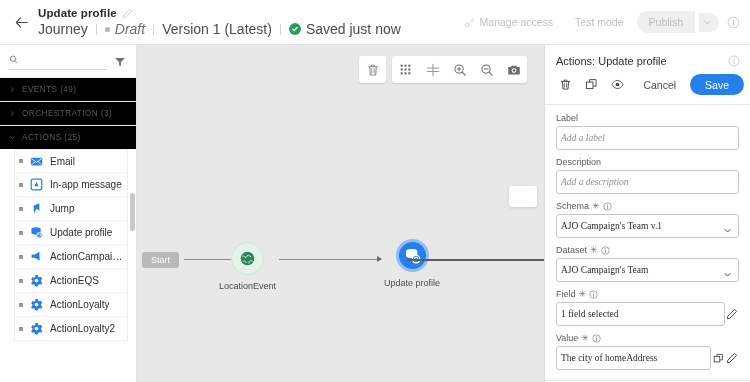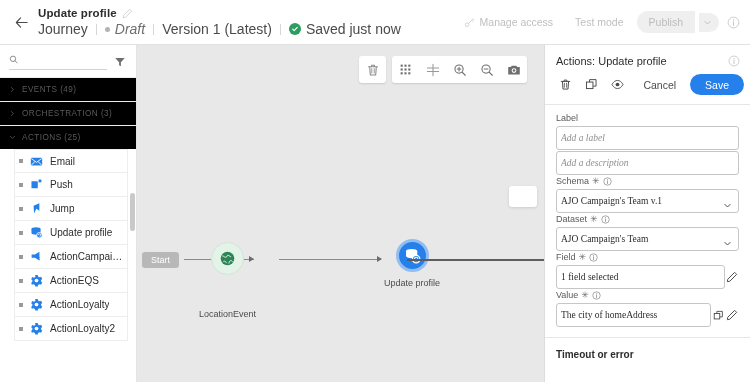--- a/index.html
+++ b/index.html
@@ -184,21 +184,21 @@
     font-size: 9px; color: #5a5a5a; margin-bottom: 3px;
     display: flex; align-items: center; gap: 3px;
   }
   .req { color: #6e6e6e; font-size: 9px; line-height: 1; }
   .inp {
     width: 100%; height: 24px; border: 1px solid #c6c6c6; border-radius: 3px;
     font-size: 9.5px; padding: 0 4px; outline: none; background: #fff;
     font-family: Liberation Serif, serif; color: #2c2c2c;
   }
   .inp::placeholder { color: #8f8f8f; font-style: italic; }
-  .field-group { margin-bottom: 1px; }
+  .field-group { margin-bottom: 7px; }
   .select-wrap { position: relative; }
   .sel-caret { position: absolute; right: 7px; top: 7px; pointer-events: none; }
   .row-inline { display: flex; align-items: center; }
   .row-inline .inp { flex: 1; }
   .mini-ico { width: 14px; height: 14px; display: flex; align-items: center; justify-content: center; cursor: pointer; flex: 0 0 auto; }
   .panel-divider { height: 1px; background: #e6e6e6; margin: 10px -11px 0 -11px; }
   .section-title { font-size: 10px; font-weight: bold; color: #2c2c2c; margin: 11px 0 9px 0; }
 </style>
 </head>
 <body>
@@ -317,31 +317,31 @@
           <span class="grip"></span>
           <span class="act-ico">
             <svg width="13" height="13" viewBox="0 0 16 16">
               <rect x="1" y="3.5" width="14" height="9.5" rx="1" fill="#2680eb"></rect>
               <path d="M1.6 4.4 L8 9 L14.4 4.4 M1.6 12.2 L6 8.4 M14.4 12.2 L10 8.4" stroke="#fff" stroke-width="1.1" fill="none"></path>
             </svg>
           </span>
           <span class="act-label">Email</span>
         </div>
 
-
-        <div class="action-item">
-          <span class="grip"></span>
-          <span class="act-ico">
-            <svg width="13" height="13" viewBox="0 0 16 16">
-              <path d="M1.8 4 H9.6 V12.6 H1.8 Z" fill="#2680eb"></path>
-              <circle cx="12.3" cy="3.6" r="2.5" fill="#2680eb" stroke="#fff" stroke-width="1"></circle>
-            </svg>
-          </span>
-          <span class="act-label">Push</span>
-        </div>
+        <div class="action-item">
+          <span class="grip"></span>
+          <span class="act-ico">
+            <svg width="13" height="13" viewBox="0 0 16 16">
+              <rect x="1.5" y="1.5" width="13" height="13" rx="2.4" fill="none" stroke="#2680eb" stroke-width="1.5"></rect>
+              <path d="M8 4.6 L10.6 10.2 H5.4 Z" fill="#2680eb"></path>
+            </svg>
+          </span>
+          <span class="act-label">In-app message</span>
+        </div>
+
 
 
         <div class="action-item">
           <span class="grip"></span>
           <span class="act-ico">
             <svg width="13" height="13" viewBox="0 0 16 16">
               <path d="M11.5 1.6 L11.5 10.8 L7.8 8.2 L5 14 L4.4 4.6 Z" fill="#2680eb"></path>
             </svg>
           </span>
           <span class="act-label">Jump</span>
@@ -465,21 +465,21 @@
       </div>
 
       <div class="ghost-box"></div>
 
       <div class="flow">
         <div class="start-pill">Start</div>
 
         <div class="edge edge-1"></div>
         <div class="arrow-head" style="left:112px;"></div>
 
-        <div class="node" style="left:62px; top:37px;gap:28px;">
+        <div class="node" style="left:82px; top:37px;">
           <div class="node-circle node-event">
             <svg width="17" height="17" viewBox="0 0 16 16">
               <circle cx="8" cy="8" r="6.4" fill="#2c8556"></circle>
               <path d="M3.4 5.6 c1.6 .2 2 1.5 3.2 1.3 c1-.2 .6-1.8 1.8-1.9 c1.3-.1 1.6 1.4 2.6 1.3 M4.4 10.6 c1.2-.6 2.1 .5 2.6 1.4 M9.4 12.4 c.3-1 .2-2.1 1.5-2.4 c.8-.2 1.4 .3 1.7 .9" stroke="#e4f3e8" stroke-width=".9" fill="none" stroke-linecap="round"></path>
             </svg>
           </div>
           <div class="node-label">LocationEvent</div>
         </div>
 
         <div class="edge edge-2"></div>
@@ -537,20 +537,21 @@
       </div>
 
       <div class="panel-body">
 
         <div class="field-group">
           <div class="field-label">Label</div>
           <input class="inp" value="" placeholder="Add a label" style="">
         </div>
 
         <div class="field-group">
+          <div class="field-label">Description</div>
           <input class="inp" value="" placeholder="Add a description" style="">
         </div>
 
         <div class="field-group">
           <div class="field-label">
             <span>Schema</span>
             <span class="req">✳</span>
             <svg width="9" height="9" viewBox="0 0 16 16">
               <circle cx="8" cy="8" r="6.6" fill="none" stroke="#8a8a8a" stroke-width="1.3"></circle>
               <circle cx="8" cy="4.9" r="1" fill="#8a8a8a"></circle>

